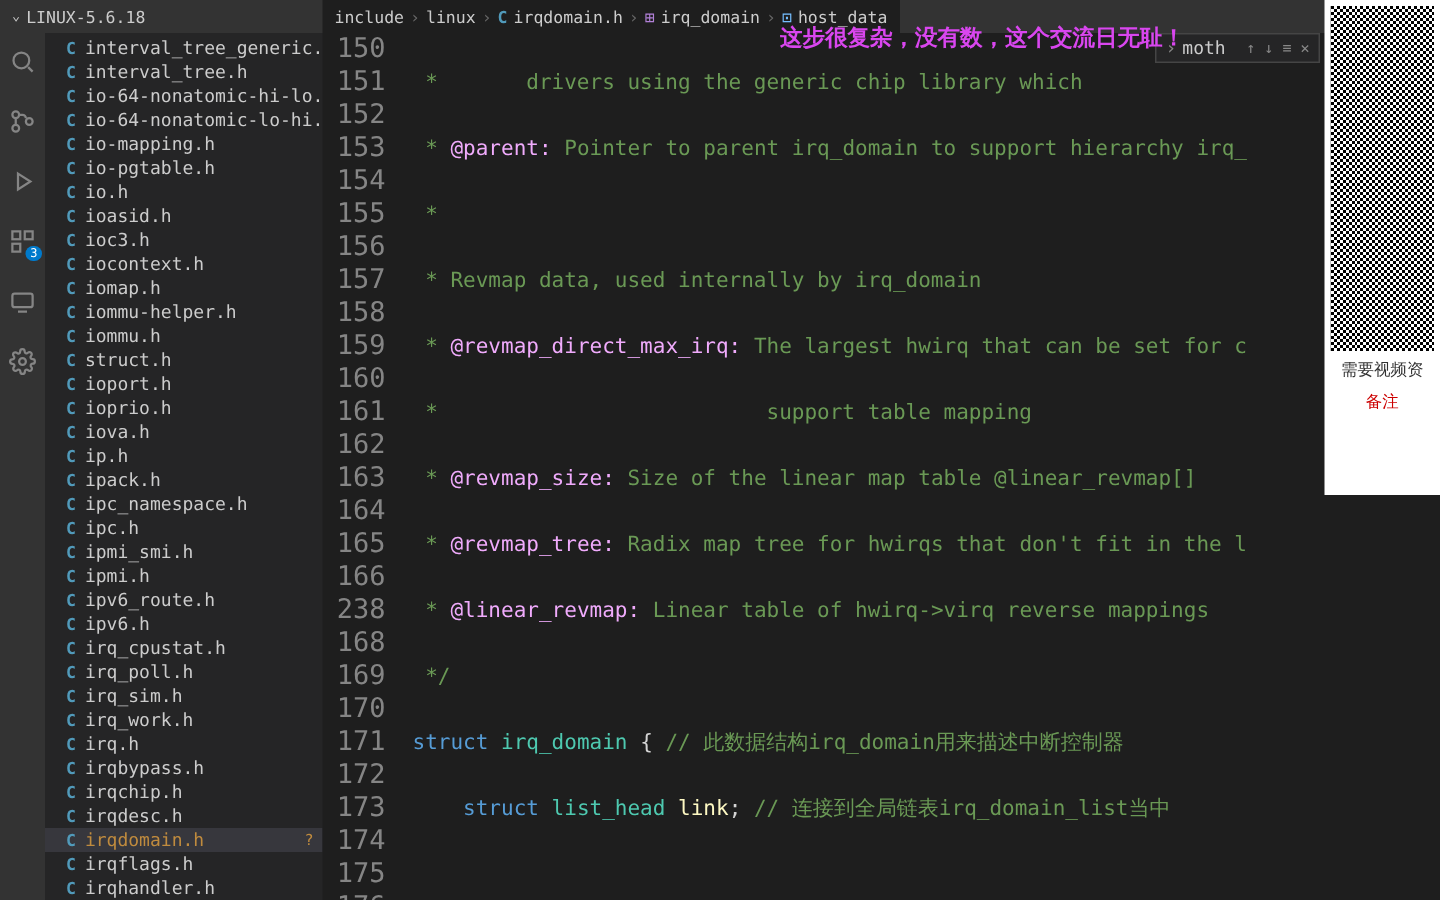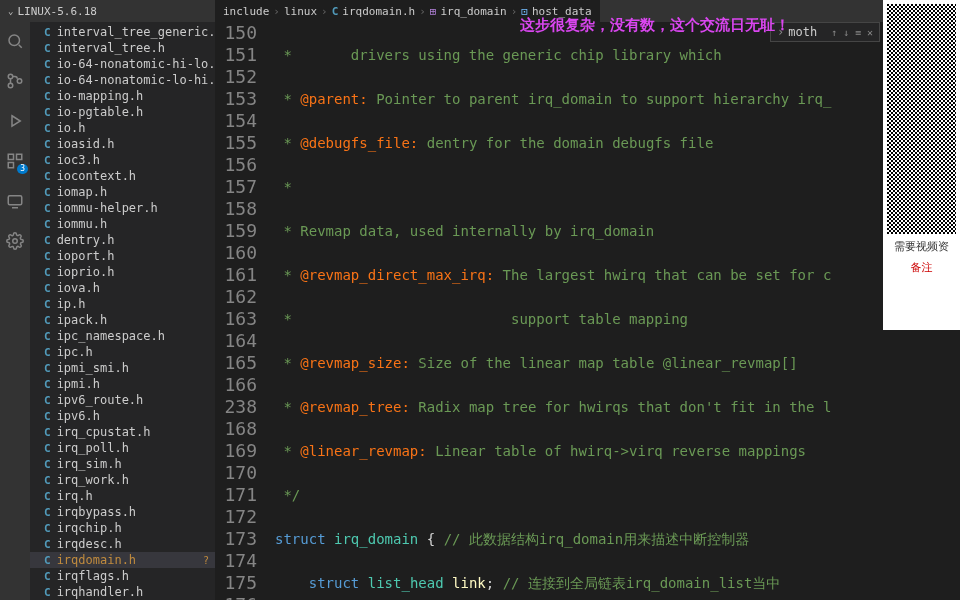--- a/index.html
+++ b/index.html
@@ -22,21 +22,21 @@
 .breadcrumb .sep{color:#666}
 .bc-ico{color:#519aba;font-weight:bold}
 .editor{position:absolute;left:215px;top:22px;width:670px;height:578px;display:flex}
 .gutter{width:60px;text-align:right;color:#858585;padding-right:18px;line-height:22px;font-size:18px}
 .code{flex:1;line-height:22px;font-size:14px;white-space:pre}
 .code .line{height:22px}
 .c-comment{color:#6a9955}
 .c-kw{color:#569cd6}
 .c-type{color:#4ec9b0}
 .c-var{color:#fef9c3}
-.c-tag{color:#f97316}
+.c-tag{color:#f0abfc}
 .c-punct{color:#d4d4d4}
 .search-box{position:absolute;right:80px;top:22px;background:#252526;border:1px solid #454545;padding:2px 6px;font-size:12px;color:#ccc;width:110px;display:flex;align-items:center;gap:4px}
 .sb-icons{display:flex;gap:6px;font-size:10px;color:#888}
 .qr-panel{position:absolute;right:0;top:0;width:77px;height:330px;background:#fff;padding:4px;text-align:center}
 .qr{width:69px;height:230px;background:repeating-linear-gradient(0deg,#000 0 2px,#fff 2px 4px),repeating-linear-gradient(90deg,#000 0 2px,#fff 2px 4px);background-blend-mode:difference;margin-bottom:6px}
 .qr-txt{font-size:11px;color:#333;line-height:1.3}
 .qr-txt2{font-size:11px;color:#c00;margin-top:6px}
 .red-text{position:absolute;top:16px;left:520px;color:#d946ef;font-size:15px;font-weight:bold;z-index:10}
 </style>
 </head>
@@ -143,21 +143,21 @@
       <div class="file">
         <span class="c">C</span>
         <span>iommu-helper.h</span>
       </div>
       <div class="file">
         <span class="c">C</span>
         <span>iommu.h</span>
       </div>
       <div class="file">
         <span class="c">C</span>
-        <span>dentry.h</span>
+        <span>struct.h</span>
       </div>
       <div class="file">
         <span class="c">C</span>
         <span>ioport.h</span>
       </div>
       <div class="file">
         <span class="c">C</span>
         <span>ioprio.h</span>
       </div>
       <div class="file">
@@ -296,21 +296,20 @@
       <div>171</div>
       <div>172</div>
       <div>173</div>
       <div>174</div>
       <div>175</div>
       <div>176</div>
     </div>
   <div class="code">
 <div class="line"><span class="c-comment"> *       drivers using the generic chip library which</span></div>
 <div class="line"><span class="c-comment"> * </span><span class="c-tag">@parent:</span><span class="c-comment"> Pointer to parent irq_domain to support hierarchy irq_</span></div>
-<div class="line"><span class="c-comment"> * </span><span class="c-tag">@debugfs_file:</span><span class="c-comment"> dentry for the domain debugfs file</span></div>
 <div class="line"><span class="c-comment"> *</span></div>
 <div class="line"><span class="c-comment"> * Revmap data, used internally by irq_domain</span></div>
 <div class="line"><span class="c-comment"> * </span><span class="c-tag">@revmap_direct_max_irq:</span><span class="c-comment"> The largest hwirq that can be set for c</span></div>
 <div class="line"><span class="c-comment"> *                          support table mapping</span></div>
 <div class="line"><span class="c-comment"> * </span><span class="c-tag">@revmap_size:</span><span class="c-comment"> Size of the linear map table @linear_revmap[]</span></div>
 <div class="line"><span class="c-comment"> * </span><span class="c-tag">@revmap_tree:</span><span class="c-comment"> Radix map tree for hwirqs that don't fit in the l</span></div>
 <div class="line"><span class="c-comment"> * </span><span class="c-tag">@linear_revmap:</span><span class="c-comment"> Linear table of hwirq-&gt;virq reverse mappings</span></div>
 <div class="line"><span class="c-comment"> */</span></div>
 <div class="line"><span class="c-kw">struct</span> <span class="c-type">irq_domain</span> <span class="c-punct">{</span> <span class="c-comment">// 此数据结构irq_domain用来描述中断控制器</span></div>
 <div class="line">    <span class="c-kw">struct</span> <span class="c-type">list_head</span> <span class="c-var">link</span><span class="c-punct">;</span> <span class="c-comment">// 连接到全局链表irq_domain_list当中</span></div>

